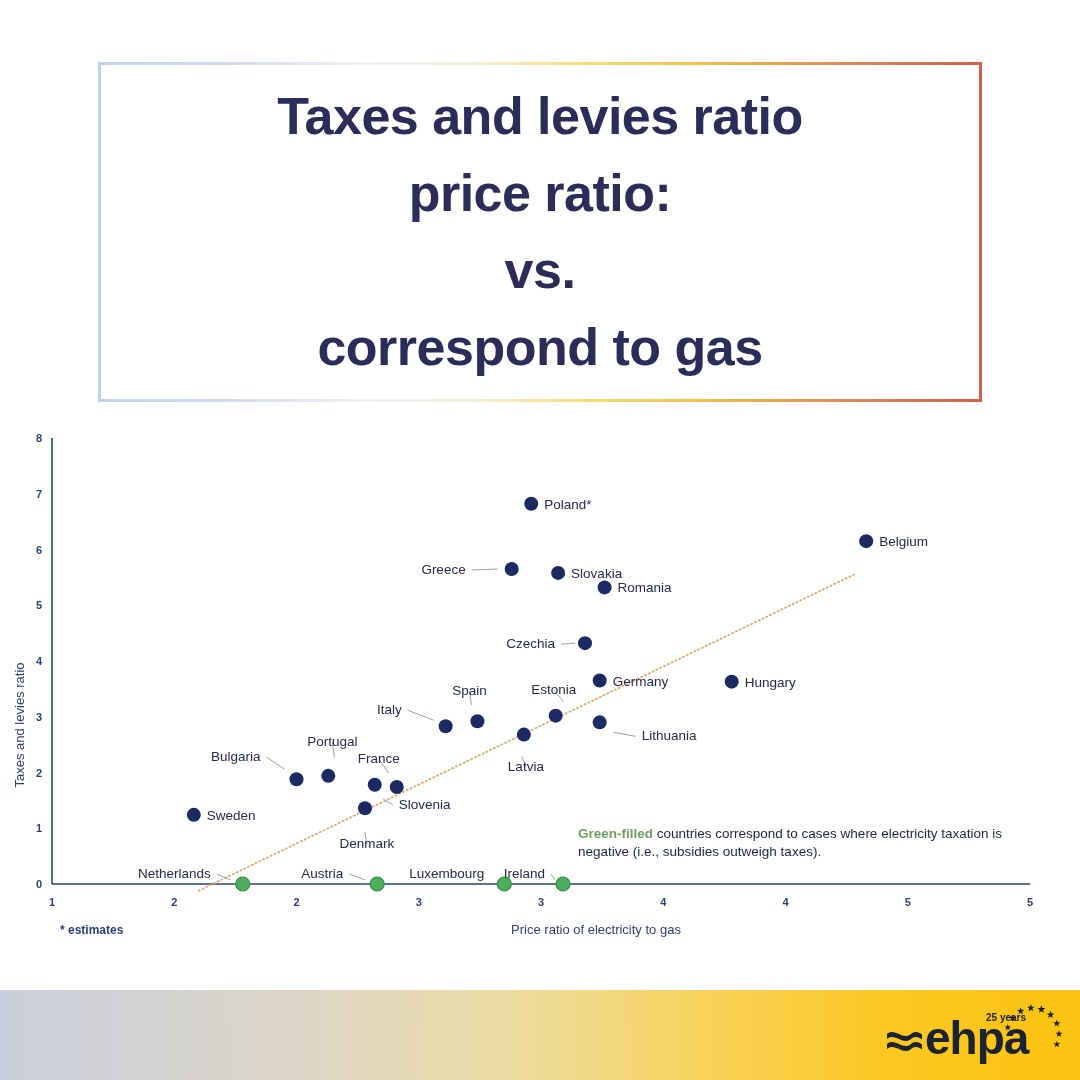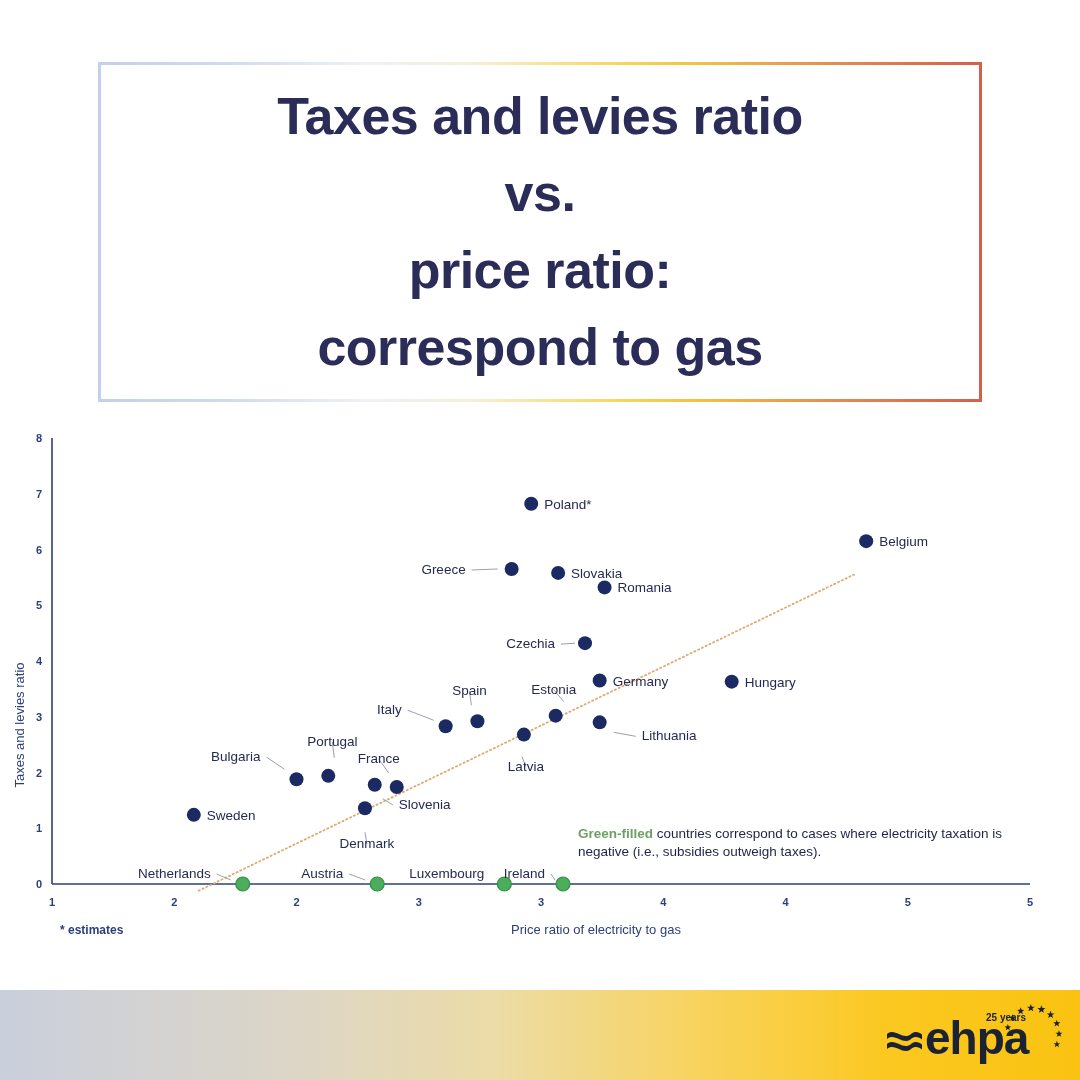--- a/index.html
+++ b/index.html
@@ -76,22 +76,22 @@
   }
 </style>
 </head>
 <body>
 
 <div id="top-bar"></div>
 
 <div id="title-card">
   <div id="title-inner">
     <div class="title-line">Taxes and levies ratio</div>
+    <div class="title-line">price ratio:</div>
     <div class="title-line">vs.</div>
-    <div class="title-line">price ratio:</div>
     <div class="title-line">correspond to gas</div>
   </div>
 </div>
 
 <div id="chart-wrap">
   <svg id="chart-svg" width="1080" height="540" viewBox="0 0 1080 540">
 
     <text class="axis-title" transform="translate(24,310) rotate(-90)" text-anchor="middle">Taxes and levies ratio</text>
 
     <g id="y-ticks">

